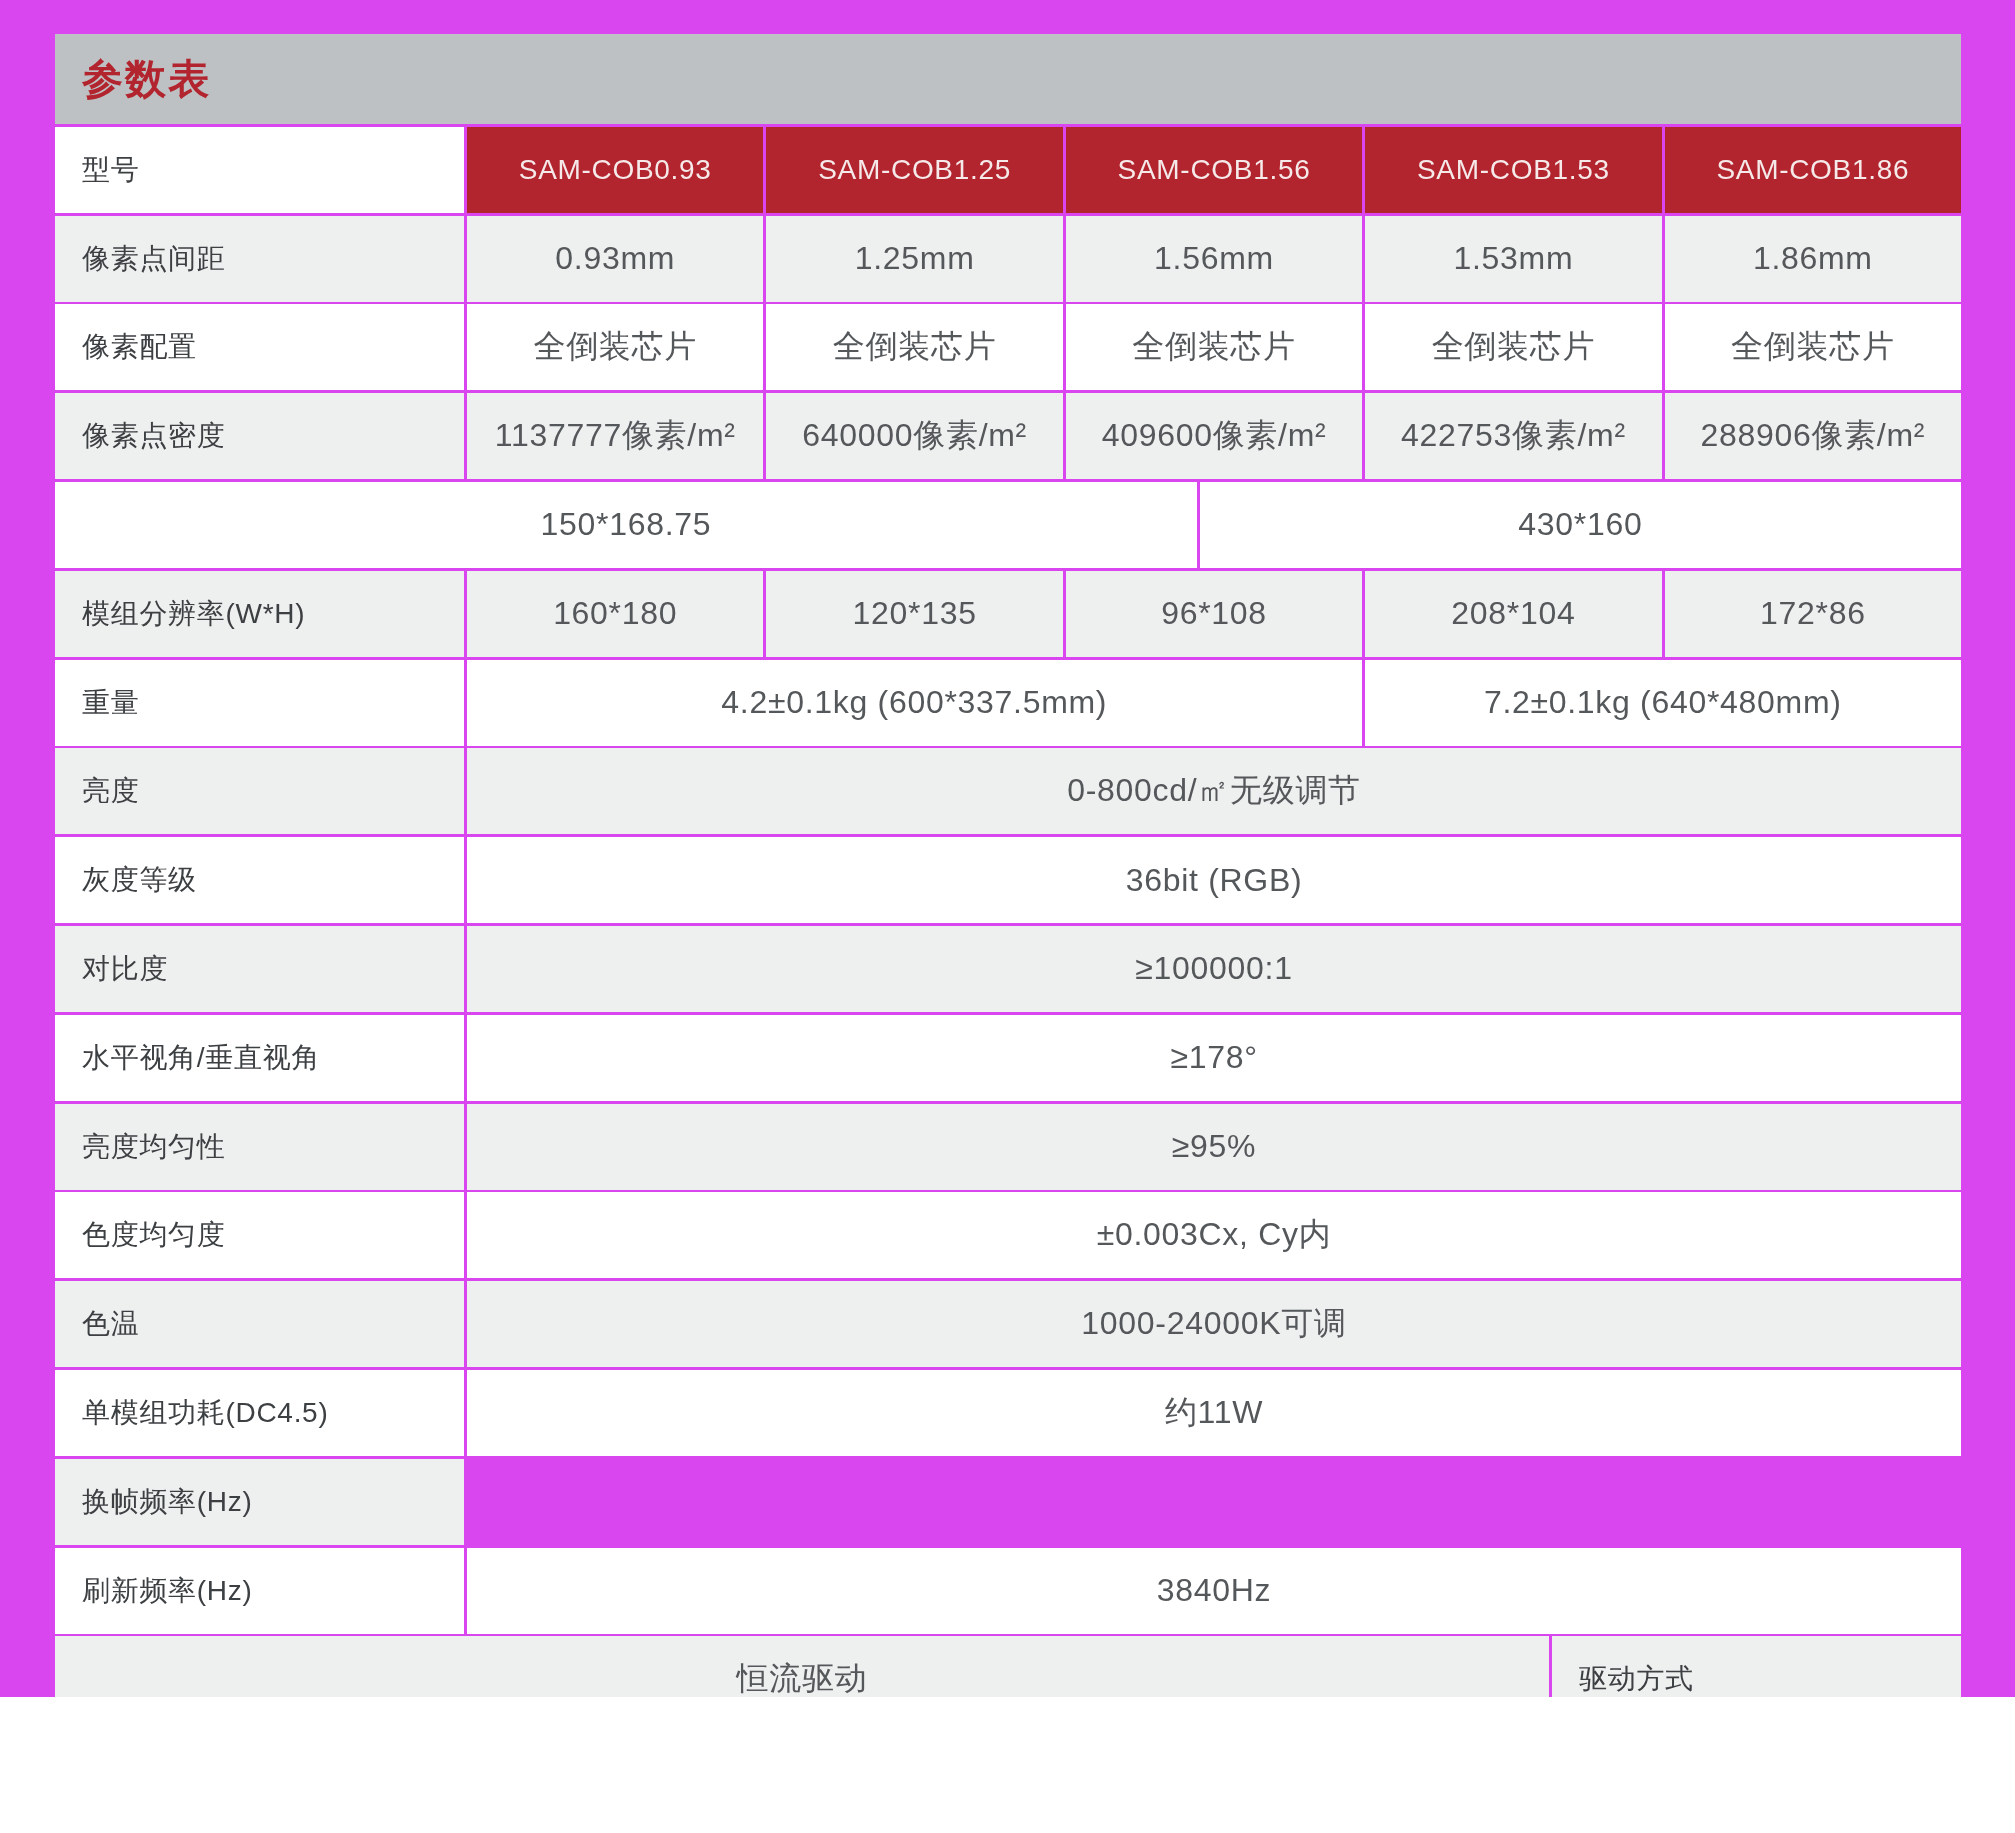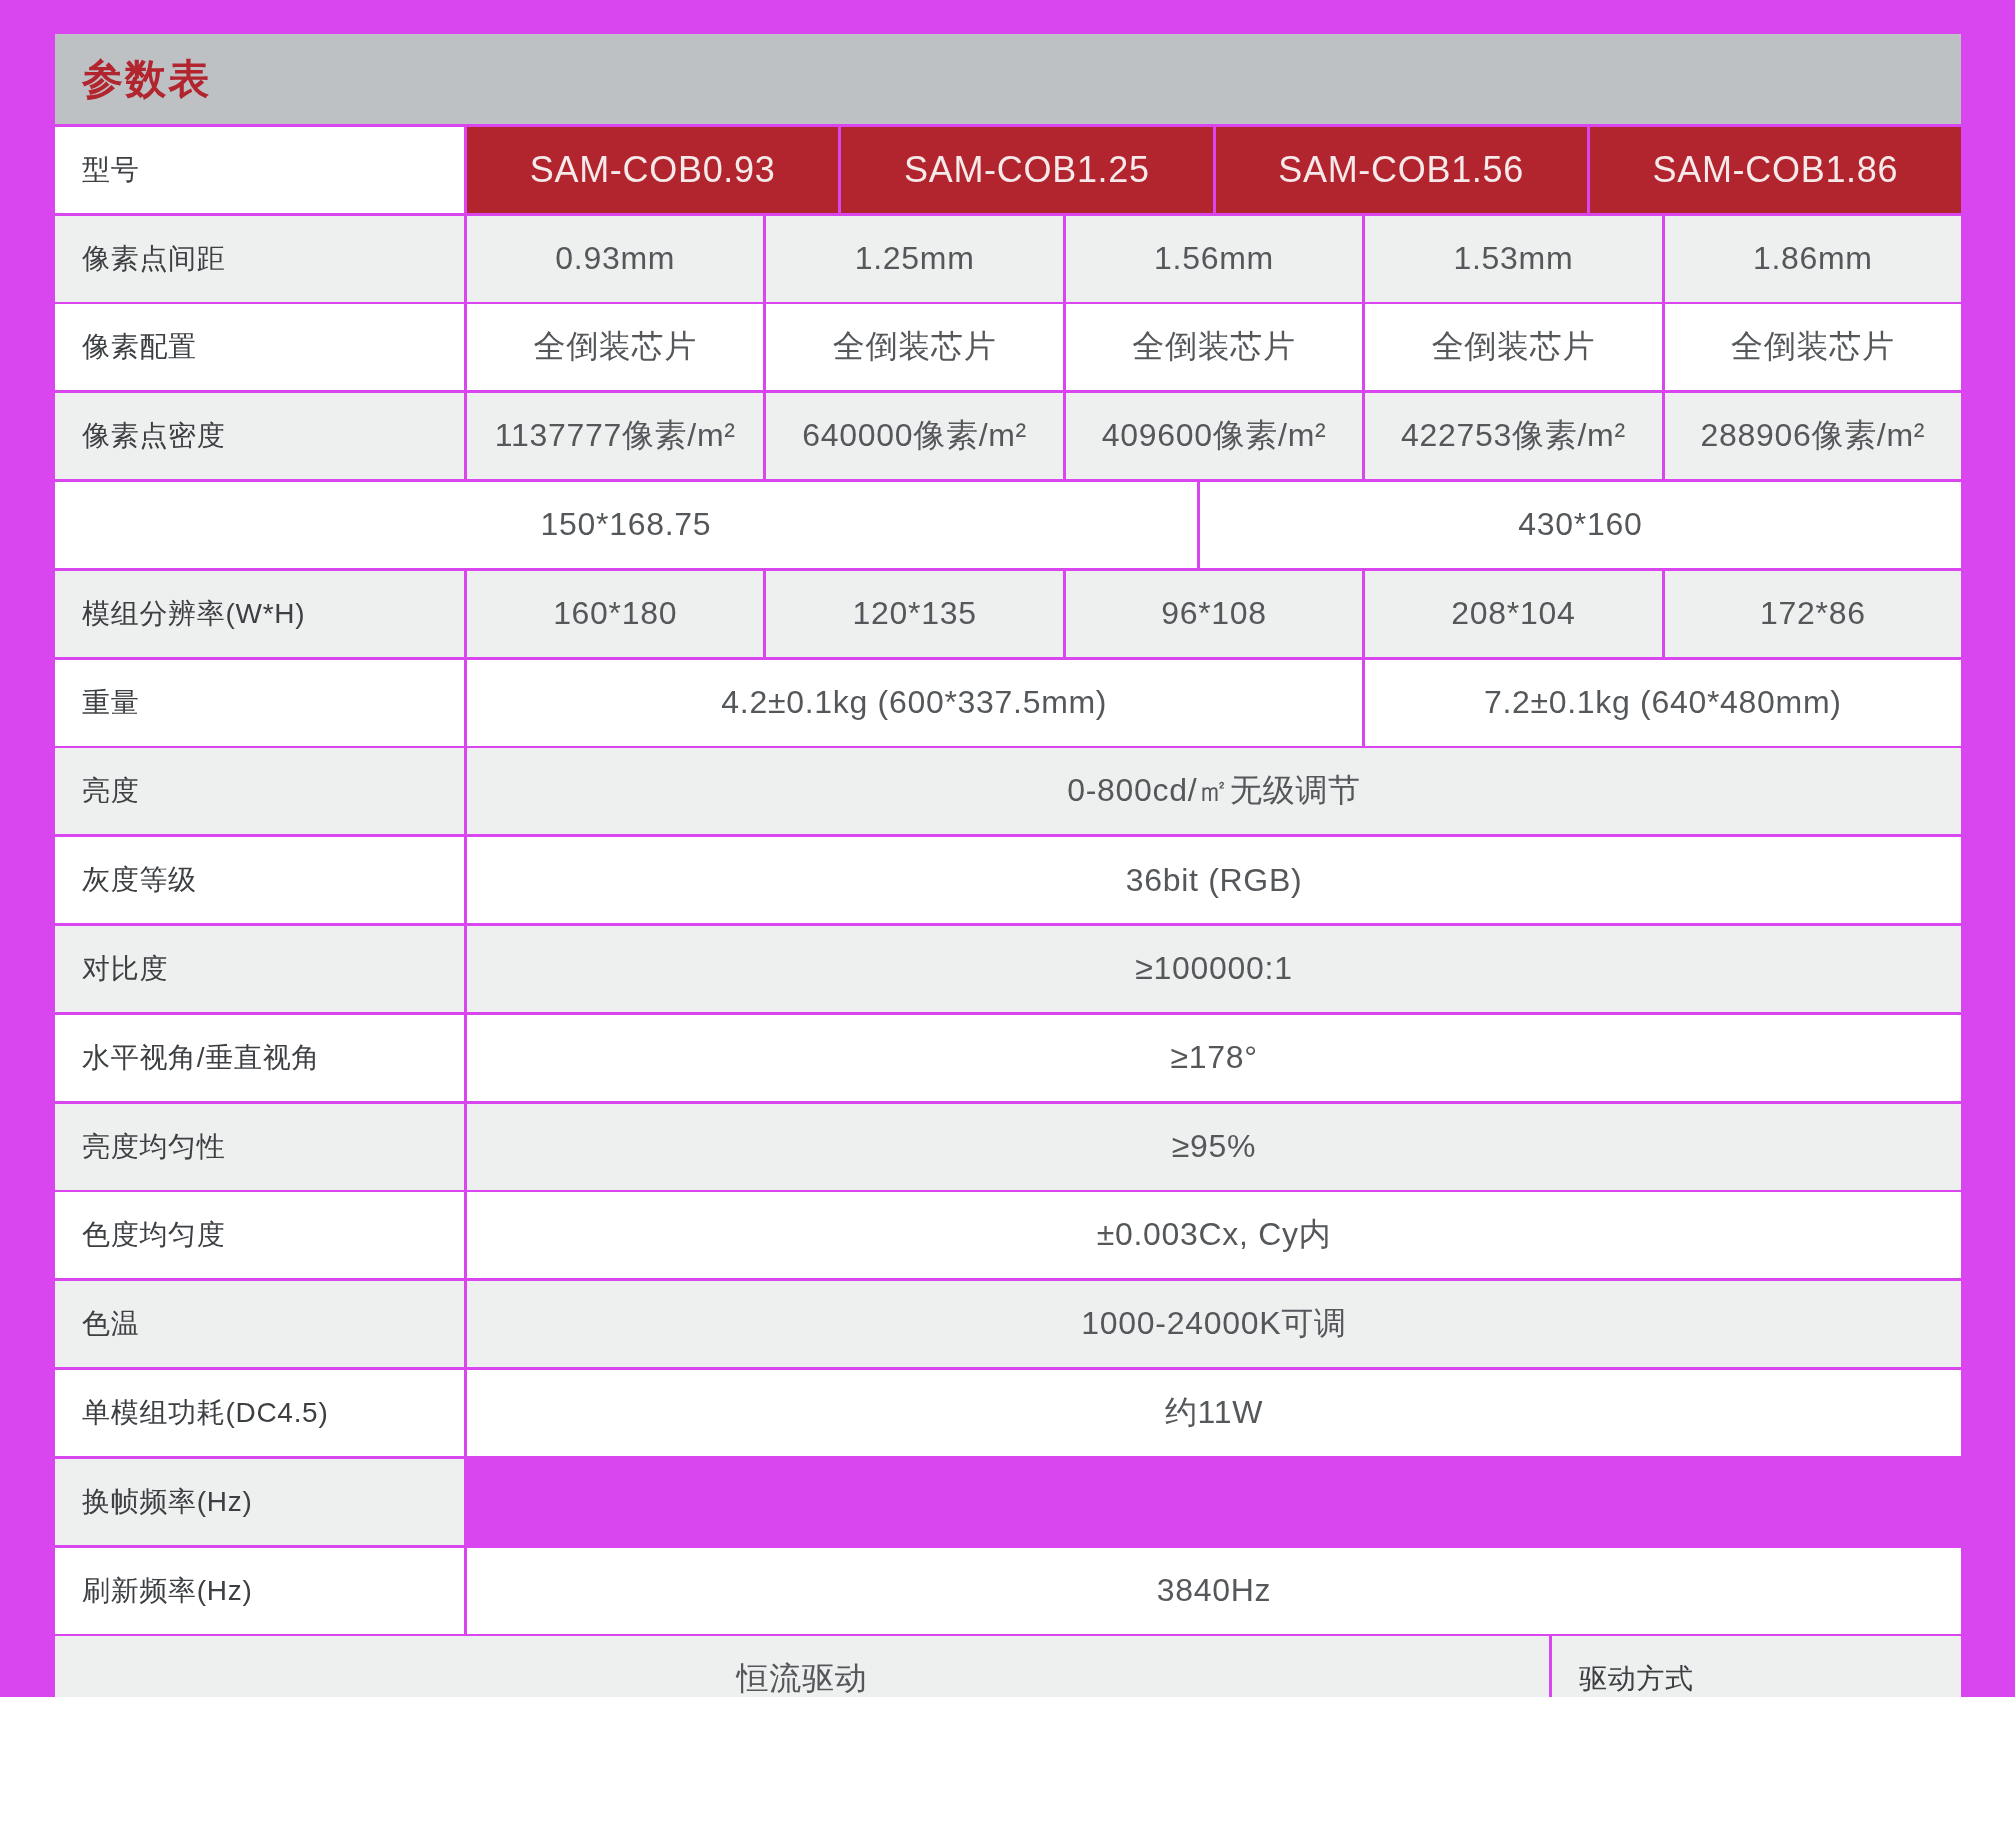--- a/index.html
+++ b/index.html
@@ -41,21 +41,21 @@
     padding-left:27px;
     color:#3d4043;
     font-weight:400;
     font-size:28px;
   }
   .row.white .cell{background:#ffffff;}
   .row.gray  .cell{background:#eeefef;}
   .model-cell{
     background:#b2252f !important;
     color:#f6e9e9;
-    font-size:36px;
+    font-size:28px;
     font-weight:300;
     letter-spacing:0.7px;
   }
   .vcell{flex:1;}
   .vcell.span3{flex:3;}
   .vcell.span2{flex:2;}
   .vcell.span5{flex:5;}
   .bottom-line{height:2.1px;background:#d8d9d9;}
 </style>
 </head>
@@ -65,20 +65,21 @@
   <div class="spec-table">
     <div class="title-bar">
       <span class="title">参数表</span>
     </div>
 
     <div class="row white">
         <div class="cell label-cell">型号</div>
         <div class="cell vcell model-cell">SAM-COB0.93</div>
         <div class="cell vcell model-cell">SAM-COB1.25</div>
         <div class="cell vcell model-cell">SAM-COB1.56</div>
+        <div class="cell vcell model-cell">SAM-COB1.53</div>
         <div class="cell vcell model-cell">SAM-COB1.86</div>
       </div>
       <div class="row gray">
         <div class="cell label-cell">像素点间距</div>
         <div class="cell vcell">0.93mm</div>
         <div class="cell vcell">1.25mm</div>
         <div class="cell vcell">1.56mm</div>
         <div class="cell vcell">1.53mm</div>
         <div class="cell vcell">1.86mm</div>
       </div>

